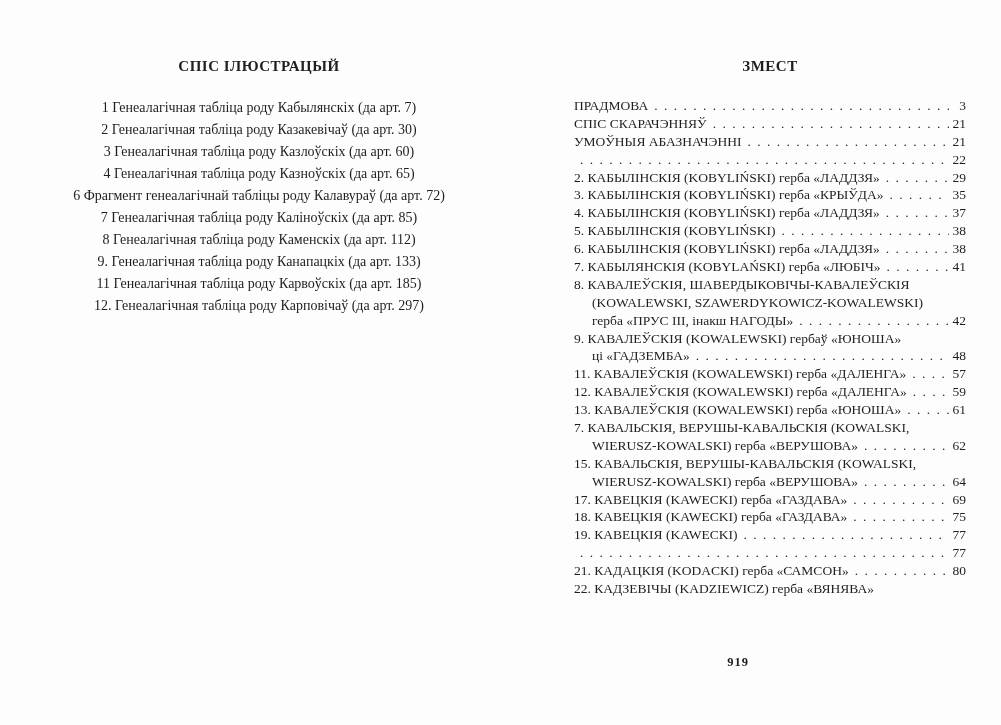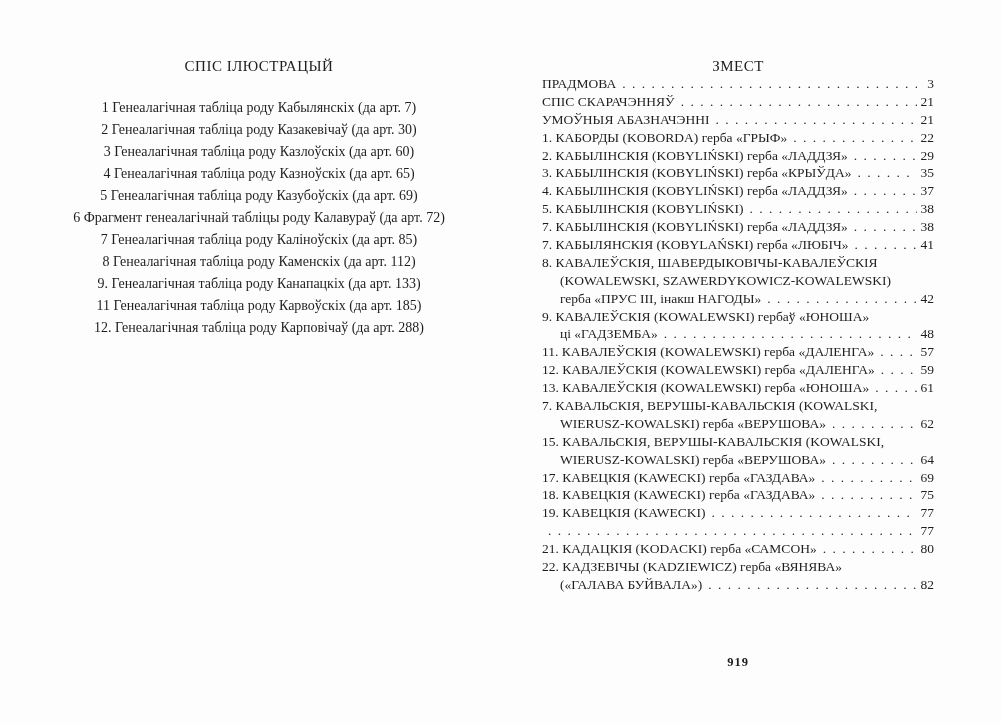--- a/index.html
+++ b/index.html
@@ -17,41 +17,42 @@
   }
   .spread {
     position: absolute;
     inset: 0;
   }
   .col {
     position: absolute;
     top: 57px;
   }
   .col.left  { left: 62px;  width: 394px; }
-  .col.right { left: 542px; width: 392px; }
+  .col.right { left: 574px; width: 392px; }
   .page-title {
     font-size: 15px;
-    font-weight: normal;
+    font-weight: bold;
     text-align: center;
     letter-spacing: 0.5px;
     line-height: 18px;
     white-space: nowrap;
   }
   
   .illus-list {
     margin-top: 22px;
     font-size: 14px;
   }
   .illus-list .li {
     line-height: 22px;
     white-space: nowrap;
     text-align: center;
   }
   
   .toc {
+    margin-top: 22px;
     font-size: 13.5px;
   }
   .toc .row {
     display: flex;
     align-items: baseline;
     line-height: 17.9px;
     height: 17.9px;
     overflow: hidden;
   }
   .toc .row.cont { padding-left: 18px; font-family: Liberation Serif, serif; }
@@ -89,27 +90,26 @@
 
 <div class="spread">
 
   <div class="col left">
     <div class="page-title">СПІС ІЛЮСТРАЦЫЙ</div>
     <div class="illus-list" id="illus-list">
         <div class="li">1 Генеалагічная табліца роду Кабылянскіх (да арт. 7)</div>
         <div class="li">2 Генеалагічная табліца роду Казакевічаў (да арт. 30)</div>
         <div class="li">3 Генеалагічная табліца роду Казлоўскіх (да арт. 60)</div>
         <div class="li">4 Генеалагічная табліца роду Казноўскіх (да арт. 65)</div>
-        <div class="li">5 Генеалагічная табліца роду Казубоўскіх (да арт. 69)</div>
         <div class="li">6 Фрагмент генеалагічнай табліцы роду Калавураў (да арт. 72)</div>
         <div class="li">7 Генеалагічная табліца роду Каліноўскіх (да арт. 85)</div>
         <div class="li">8 Генеалагічная табліца роду Каменскіх (да арт. 112)</div>
         <div class="li">9. Генеалагічная табліца роду Канапацкіх (да арт. 133)</div>
         <div class="li">11 Генеалагічная табліца роду Карвоўскіх (да арт. 185)</div>
-        <div class="li">12. Генеалагічная табліца роду Карповічаў (да арт. 288)</div>
+        <div class="li">12. Генеалагічная табліца роду Карповічаў (да арт. 297)</div>
       </div>
   </div>
 
   <div class="col right">
     <div class="page-title">ЗМЕСТ</div>
     <div class="toc" id="toc-list">
         <div class="row">
           <span class="txt">ПРАДМОВА</span>
           <span class="dots"></span>
           <span class="pg">3</span>
@@ -118,21 +118,20 @@
           <span class="txt">СПІС СКАРАЧЭННЯЎ</span>
           <span class="dots"></span>
           <span class="pg">21</span>
         </div>
         <div class="row">
           <span class="txt">УМОЎНЫЯ АБАЗНАЧЭННІ</span>
           <span class="dots"></span>
           <span class="pg">21</span>
         </div>
         <div class="row">
-          <span class="txt">1. КАБОРДЫ (KOBORDA) герба «ГРЫФ»</span>
           <span class="dots"></span>
           <span class="pg">22</span>
         </div>
         <div class="row">
           <span class="txt">2. КАБЫЛІНСКІЯ (KOBYLIŃSKI) герба «ЛАДДЗЯ»</span>
           <span class="dots"></span>
           <span class="pg">29</span>
         </div>
         <div class="row">
           <span class="txt">3. КАБЫЛІНСКІЯ (KOBYLIŃSKI) герба «КРЫЎДА»</span>
@@ -143,21 +142,21 @@
           <span class="txt">4. КАБЫЛІНСКІЯ (KOBYLIŃSKI) герба «ЛАДДЗЯ»</span>
           <span class="dots"></span>
           <span class="pg">37</span>
         </div>
         <div class="row">
           <span class="txt">5. КАБЫЛІНСКІЯ (KOBYLIŃSKI)</span>
           <span class="dots"></span>
           <span class="pg">38</span>
         </div>
         <div class="row">
-          <span class="txt">7. КАБЫЛІНСКІЯ (KOBYLIŃSKI) герба «ЛАДДЗЯ»</span>
+          <span class="txt">6. КАБЫЛІНСКІЯ (KOBYLIŃSKI) герба «ЛАДДЗЯ»</span>
           <span class="dots"></span>
           <span class="pg">38</span>
         </div>
         <div class="row">
           <span class="txt">7. КАБЫЛЯНСКІЯ (KOBYLAŃSKI) герба «ЛЮБІЧ»</span>
           <span class="dots"></span>
           <span class="pg">41</span>
         </div>
         <div class="row">
           <span class="txt">8. КАВАЛЕЎСКІЯ, ШАВЕРДЫКОВІЧЫ-КАВАЛЕЎСКІЯ</span>
@@ -228,24 +227,19 @@
           <span class="dots"></span>
           <span class="pg">77</span>
         </div>
         <div class="row">
           <span class="txt">21. КАДАЦКІЯ (KODACKI) герба «САМСОН»</span>
           <span class="dots"></span>
           <span class="pg">80</span>
         </div>
         <div class="row">
           <span class="txt">22. КАДЗЕВІЧЫ (KADZIEWICZ) герба «ВЯНЯВА»</span>
-        </div>
-        <div class="row cont">
-          <span class="txt">(«ГАЛАВА БУЙВАЛА»)</span>
-          <span class="dots"></span>
-          <span class="pg">82</span>
         </div>
       </div>
   </div>
 
   <div class="folio">919</div>
 
 </div>
 
 </body></html>

